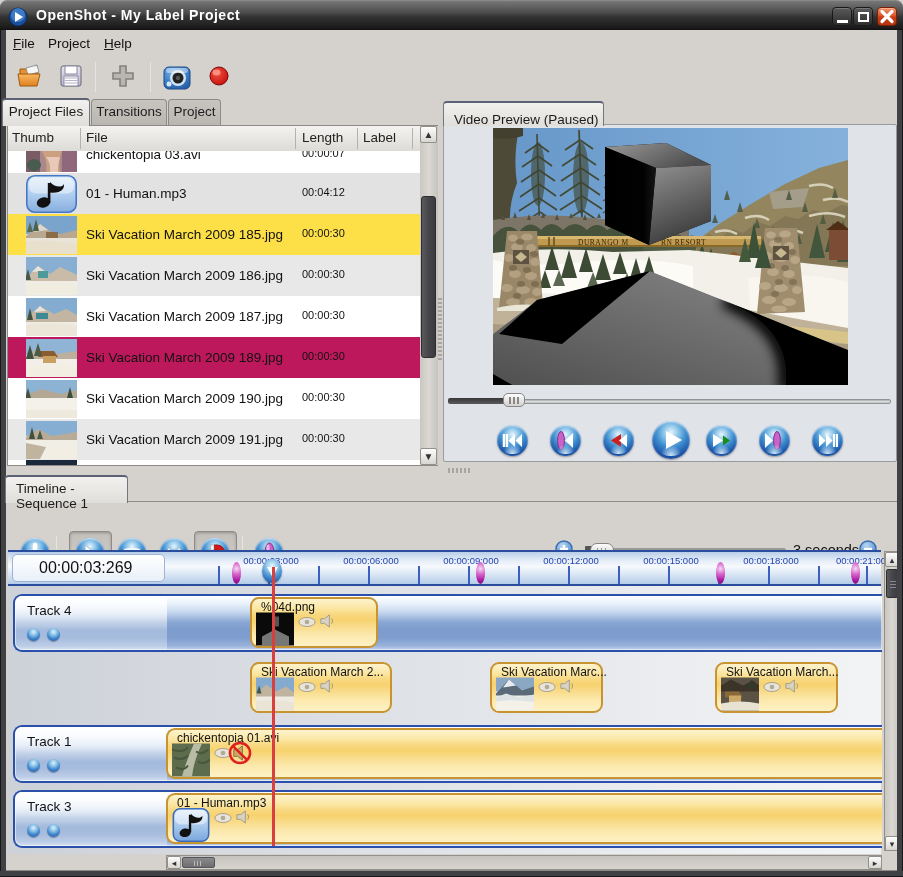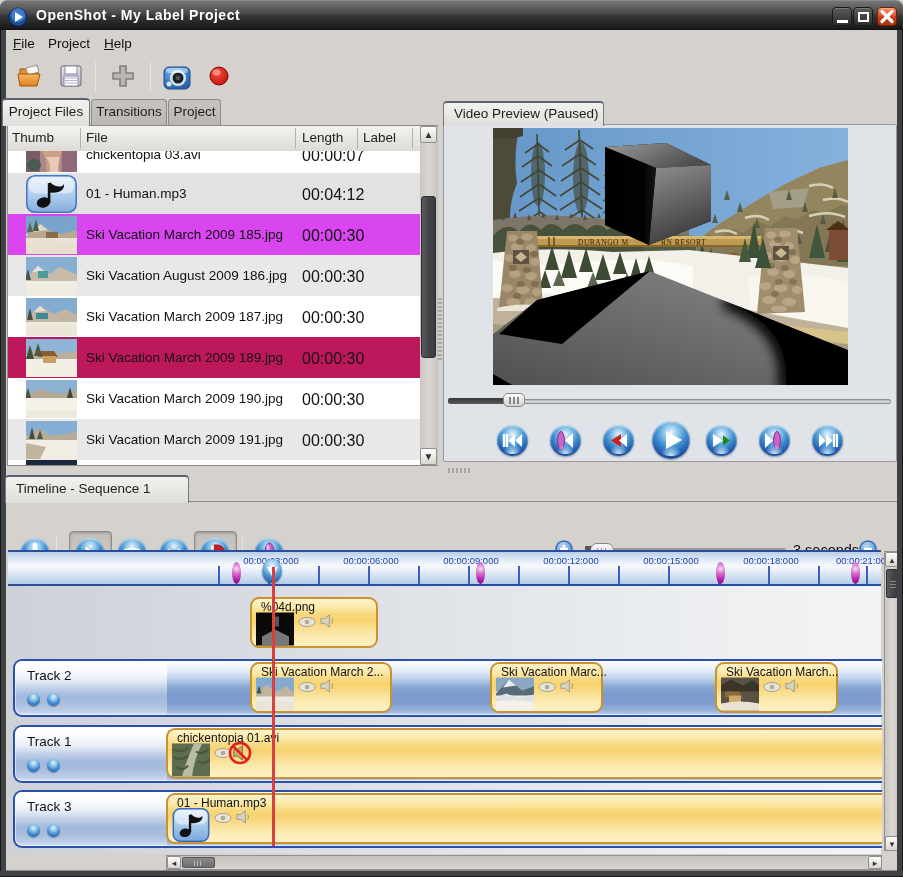--- a/index.html
+++ b/index.html
@@ -41,21 +41,21 @@
   border-top:2px solid #5c6173; height:28px; padding-top:4px; z-index:3; }
 
 
 #filepanel { left:7px; top:125px; width:431px; height:341px; background:#fff; border:1px solid #8e8b87; }
 #filehead { left:0; top:0; width:412px; height:30px;
   background:linear-gradient(#f4f3f1,#dddbd7 85%,#d2d0cc); border-bottom:1px solid #b2afab; }
 .fh { position:absolute; top:4px; font-size:13.5px; color:#222; }
 .fhsep { position:absolute; top:2px; width:1px; height:21px; background:#b5b2ae; }
 .frow { position:absolute; left:0; width:412px; height:41px; }
 .frow .fname { position:absolute; left:78px; top:13px; font-size:13.5px; color:#111; }
-.frow .flen { position:absolute; left:294px; top:13px; font-size:16px; color:#111; }
+.frow .flen { position:absolute; left:294px; top:13px; font-size:11px; color:#111; }
 .fthumb { position:absolute; left:18px; width:51px; }
 
 
 .sb-btn { position:absolute; background:linear-gradient(#fdfdfd,#d8d6d2); border:1px solid #939089; border-radius:2px;
   color:#333; text-align:center; }
 
 
 #prevpanel { left:443px; top:124px; width:454px; height:338px; background:#e0e3e7; border:1px solid #989a9e; border-radius:0 2px 2px 2px; }
 
 
@@ -225,36 +225,36 @@
     <path d="M24 7 q4.5 5 10.5 4.5 q2.5 -.3 3.5 -2.5 q.5 6 -5.5 8 q-4 1.2 -8.5 .5 z" fill="#111"></path>
     <defs>
             <linearGradient id="mng" x1="0" y1="0" x2="0" y2="1">
               <stop offset="0" stop-color="#dcebf8"></stop>
               <stop offset=".6" stop-color="#a8c8ec"></stop>
               <stop offset="1" stop-color="#88aede"></stop>
             </linearGradient>
           </defs>
    </svg>
   </div>
-  <div class="frow" style="top:63px;height:41px;background:#d946ef">
+  <div class="frow" style="top:63px;height:41px;background:#fde047">
    <span class="fname">Ski Vacation March 2009 185.jpg</span>
         <span class="flen">00:00:30</span>
    <svg class="fthumb" style="top:2px" width="51" height="38" viewBox="0 0 51 38">
     <rect width="51" height="20" fill="#7aa4cc"></rect>
           <rect y="18" width="51" height="20" fill="#e8e4da"></rect>
     <path d="M0 20 L14 8 L30 19 L51 14 L51 22 L0 22 z" fill="#b8a890"></path>
     <path d="M14 8 L22 14 L8 16 z" fill="#ddd8ce"></path>
     <path d="M4 6 l3 10 h-6 z" fill="#5a6a52"></path>
           <path d="M10 3 l3 12 h-6 z" fill="#4c6048"></path>
     <rect x="20" y="16" width="12" height="6" fill="#8a6c48"></rect>
     <path d="M0 26 q20 -4 51 2 l0 10 l-51 0 z" fill="#e8e0cc"></path>
    </svg>
   </div>
   <div class="frow" style="top:104px;height:41px;background:#e8e8e8">
-   <span class="fname">Ski Vacation August 2009 186.jpg</span>
+   <span class="fname">Ski Vacation March 2009 186.jpg</span>
         <span class="flen">00:00:30</span>
    <svg class="fthumb" style="top:2px" width="51" height="38" viewBox="0 0 51 38">
     <rect width="51" height="22" fill="#88aed2"></rect>
           <rect y="20" width="51" height="18" fill="#f0ede6"></rect>
     <path d="M0 21 L12 9 L24 17 L34 10 L51 18 L51 24 L0 24 z" fill="#c8bca8"></path>
     <path d="M12 9 L18 14 L6 15 z" fill="#e8e4dc"></path>
     <rect x="12" y="14" width="10" height="7" fill="#4c9a9a"></rect>
     <path d="M2 12 l3 11 h-6 z" fill="#48584a"></path>
     <path d="M0 28 q25 -5 51 0 l0 10 l-51 0 z" fill="#f0ece0"></path>
    </svg>
@@ -317,21 +317,21 @@
   </div>
  </div>
 
  <div class="abs" style="left:412px;top:0;width:18px;height:339px;background:linear-gradient(90deg,#cac7c2,#dbd8d4,#c6c3be)">
   <div class="sb-btn" style="left:0px;top:0px;width:17px;height:17px;font-size:10px;line-height:15px">▲</div>
   <div class="abs" style="left:1px;top:70px;width:15px;height:162px;background:linear-gradient(90deg,#5a5a5c,#46464a,#3c3c40);border:1px solid #2e2e30;border-radius:3px"></div>
   <div class="sb-btn" style="left:0px;top:322px;width:17px;height:17px;font-size:10px;line-height:15px">▼</div>
  </div>
 </div>
 
-<div class="tab active abs" style="left:443px;top:101px;width:161px;height:25px;padding-top:3px;text-align:left;padding-left:10px">Video Preview (Paused)</div>
+<div class="tab active abs" style="left:443px;top:101px;width:161px;height:25px;padding-top:9px;text-align:left;padding-left:10px">Video Preview (Paused)</div>
 <div id="prevpanel" class="abs">
 
  <svg class="abs" style="left:49px;top:3px" width="355" height="257" viewBox="0 0 355 257">
   <defs>
    <linearGradient id="sky" x1="0" y1="0" x2="1" y2="0">
           <stop offset="0" stop-color="#6697c8"></stop>
           <stop offset="1" stop-color="#85b1dc"></stop>
         </linearGradient>
    <linearGradient id="cubeR" x1="0" y1="0" x2="0.3" y2="1">
           <stop offset="0" stop-color="#909090"></stop>
@@ -562,21 +562,21 @@
   <svg class="abs" style="left:6px;top:8px" width="20" height="15" viewBox="0 0 20 15">
         <path d="M1 1 L7.5 7.5 L1 14 z M8 1 L14.5 7.5 L8 14 z" fill="#fff"></path>
         <path d="M16 1 v13 M19 1 v13" stroke="#fff" stroke-width="2.2"></path>
       </svg>
  </div>
 </div>
 
 <div class="abs" style="left:438px;top:296px;width:4px;height:66px;background:repeating-linear-gradient(#d5d1cc 0 2px,#a9a5a0 2px 4px)"></div>
 <div class="abs" style="left:446px;top:468px;width:26px;height:5px;background:repeating-linear-gradient(90deg,#d5d1cc 0 2px,#a9a5a0 2px 4px)"></div>
 
-<div class="tab active abs" style="left:5px;top:475px;width:184px;text-align:left;padding-left:10px">Timeline - Sequence 1</div>
+<div class="tab active abs" style="left:5px;top:475px;width:123px;text-align:left;padding-left:10px">Timeline - Sequence 1</div>
 <div class="abs" style="left:2px;top:501px;width:899px;height:370px;background:#d5d1cc;border:1px solid #8e8b87"></div>
 
 <div id="tl-toolbar" class="abs">
 
  <div class="orb" style="left:15px;top:10px;width:28px;height:28px">
   <svg class="abs" style="left:5px;top:5px" width="18" height="18" viewBox="0 0 18 18">
         <path d="M9 2 v14 M2 9 h14" stroke="#fff" stroke-width="4.4" stroke-linecap="round"></path>
       </svg>
  </div>
  <div class="tsep abs" style="left:50px;top:8px"></div>
@@ -639,20 +639,23 @@
  </div>
  <span class="abs" style="left:787px;top:14px;font-size:14.5px;color:#111">3 seconds</span>
  <svg class="abs" style="left:852px;top:11px" width="24" height="24" viewBox="0 0 24 24">
   <circle cx="10" cy="10" r="8" fill="url(#zl1)" stroke="#3a6ab0" stroke-width="1.4"></circle>
   <path d="M6 10 h8" stroke="#fff" stroke-width="2.4"></path>
   <path d="M16 16 L21 21" stroke="#777" stroke-width="3.4" stroke-linecap="round"></path>
  </svg>
 </div>
 
 <div id="ruler" class="abs">
+ <div id="timebox" class="abs">
+      <span>00:00:03:269</span>
+    </div>
  <span class="rlabel" style="left:223px">00:00:03:000</span>
  <span class="rlabel" style="left:323px">00:00:06:000</span>
  <span class="rlabel" style="left:423px">00:00:09:000</span>
  <span class="rlabel" style="left:523px">00:00:12:000</span>
  <span class="rlabel" style="left:623px">00:00:15:000</span>
  <span class="rlabel" style="left:723px">00:00:18:000</span>
  <span class="rlabel" style="left:823px;width:60px;overflow:hidden">00:00:21:00</span>
  <div class="rtick" style="left:210px"></div>
     <div class="rtick" style="left:260px"></div>
  <div class="rtick" style="left:310px"></div>
@@ -673,23 +676,23 @@
  <div class="marker" style="left:843px;top:10px"></div>
 
  <div class="abs" style="left:254px;top:7px;width:20px;height:24px;border-radius:50%;background:radial-gradient(circle at 50% 28%,#eaf5fc 0%,#a8d4ee 22%,#4f97d4 52%,#2762b0 82%);box-shadow:0 1px 2px rgba(0,0,0,.35)">
   <svg class="abs" style="left:3.5px;top:7px" width="13" height="12" viewBox="0 0 13 12">
         <path d="M1 1 L12 1 L6.5 11 z" fill="#fff"></path>
       </svg>
  </div>
 </div>
 
 <div id="tracksbg" class="abs">
- <div class="track" style="top:73px">
+ <div class="track" style="top:8px">
   <div class="lbl-area"></div>
-      <span class="tname">Track 2</span>
+      <span class="tname">Track 4</span>
   <div class="sorb" style="left:12px;top:32px"></div>
       <div class="sorb" style="left:32px;top:32px"></div>
  </div>
  <div class="track" style="top:139px">
   <div class="lbl-area"></div>
       <span class="tname">Track 1</span>
   <div class="sorb" style="left:12px;top:32px"></div>
       <div class="sorb" style="left:32px;top:32px"></div>
  </div>
  <div class="track" style="top:204px">

